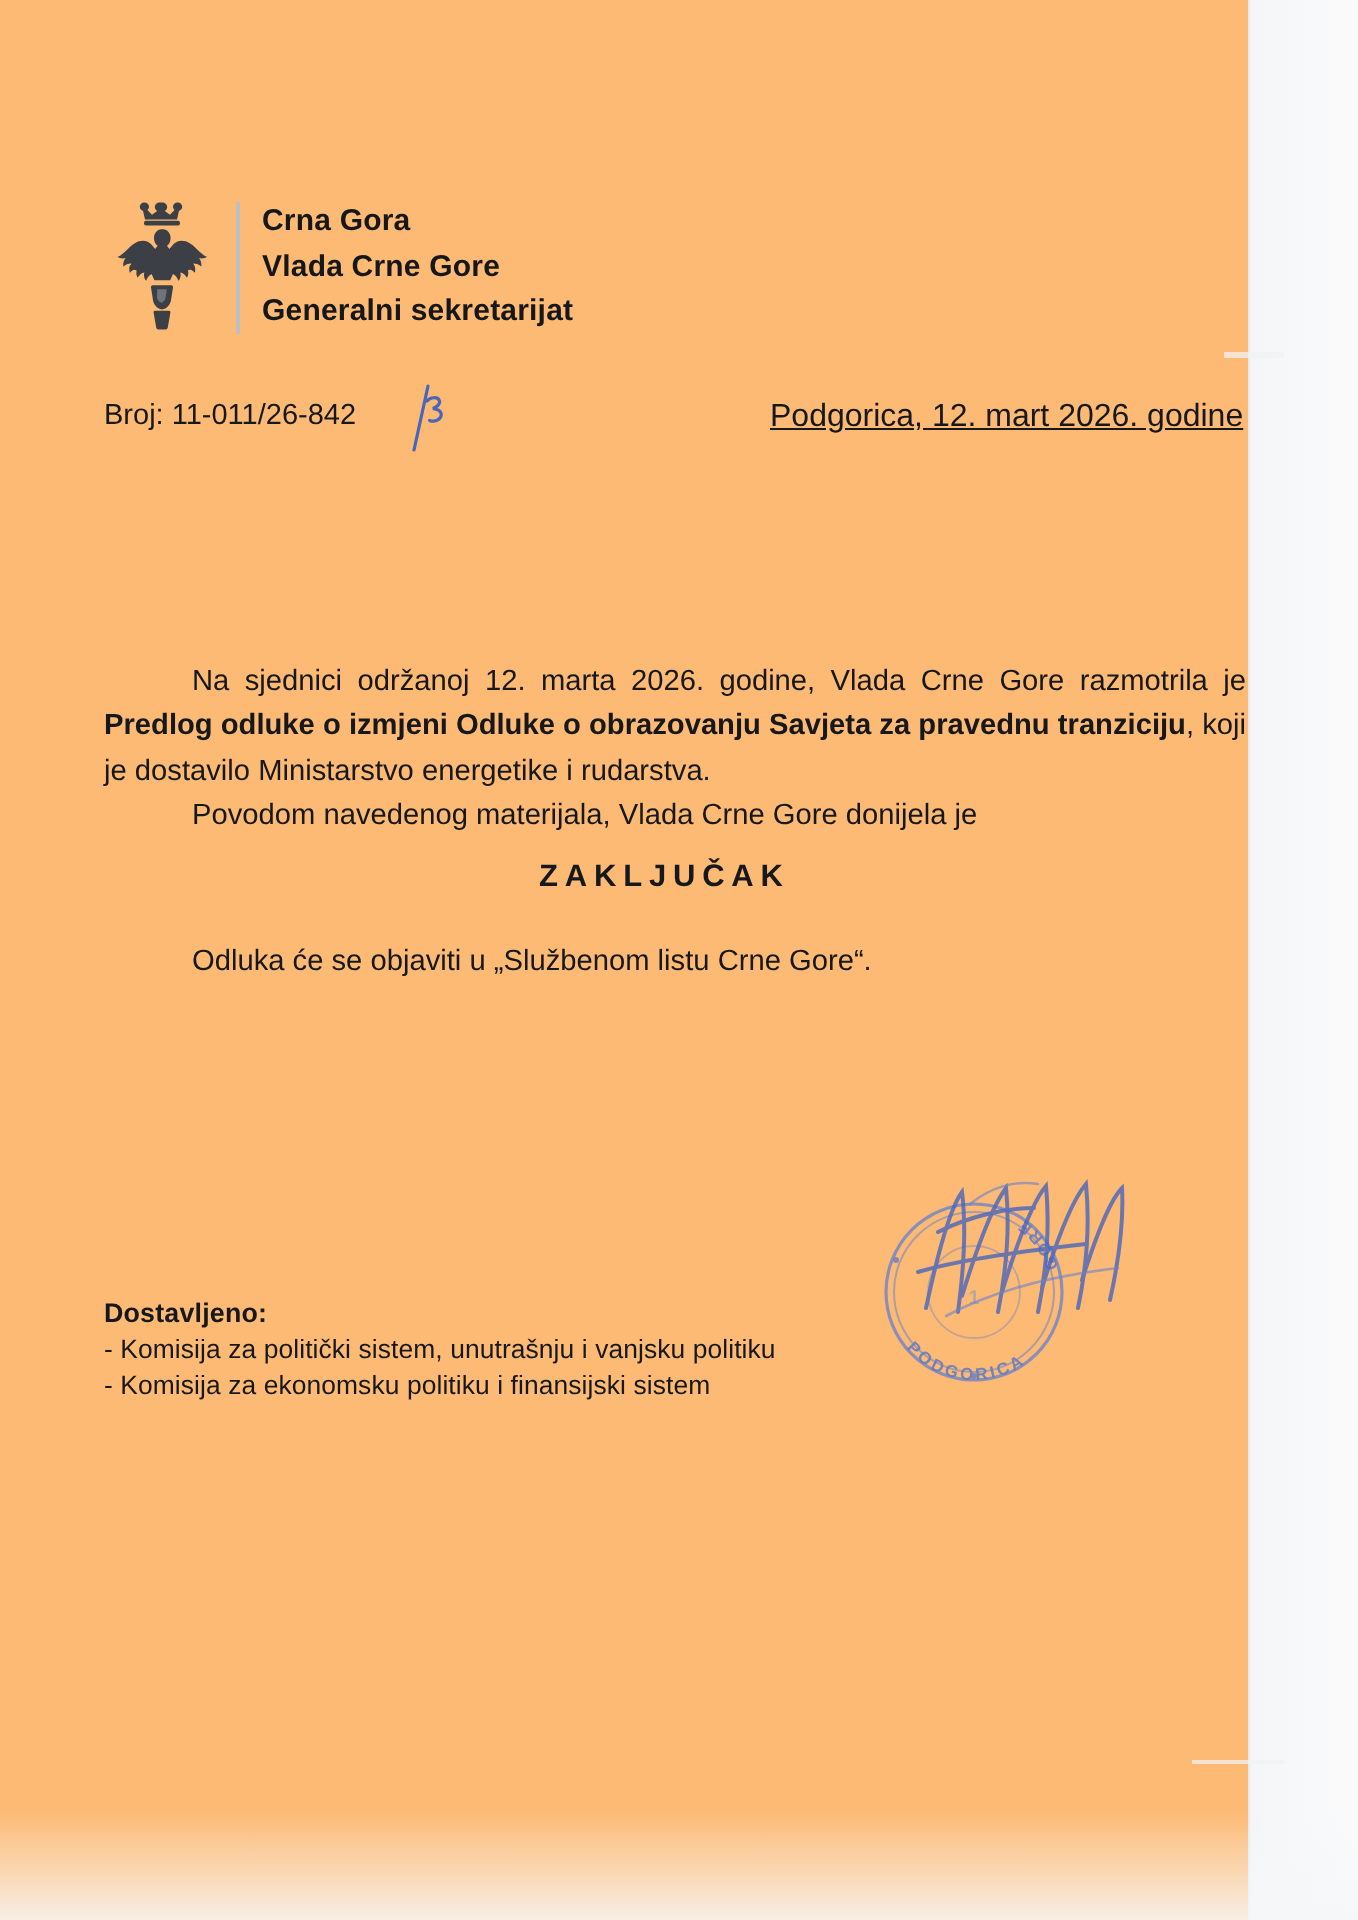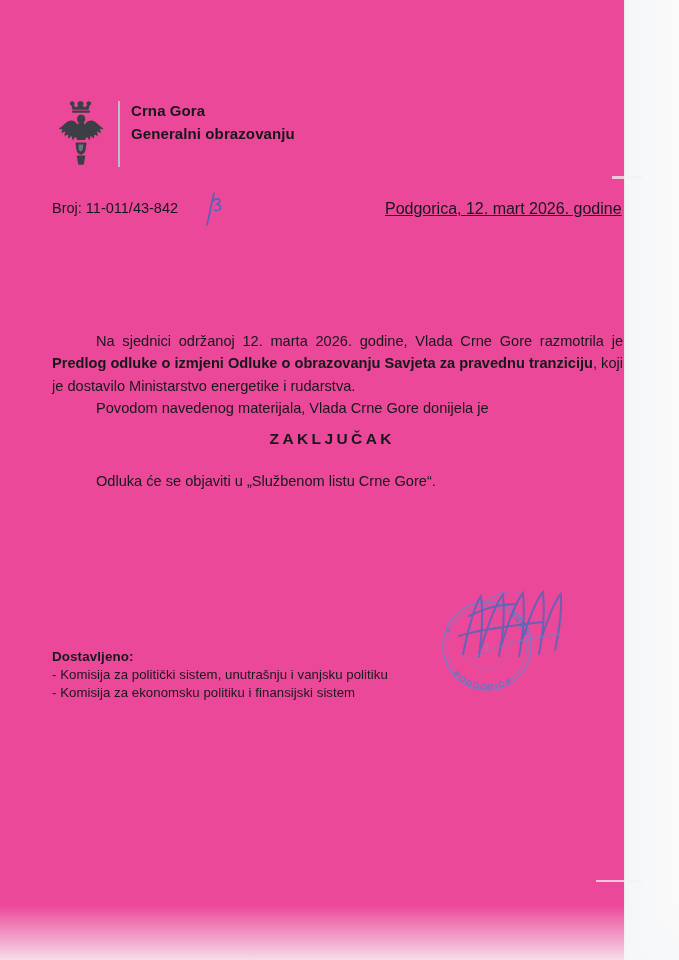--- a/index.html
+++ b/index.html
@@ -9,21 +9,21 @@
   }
   body {
     font-family: "Liberation Sans", sans-serif;
     -webkit-font-smoothing: antialiased;
   }
   #page {
     position: relative;
     width: 679px;
     height: 960px;
     overflow: hidden;
-    background: #ec4899;
+    background: #fdba74;
     color: #16181c;
   }
   
   .scan-right-band {
     position: absolute;
     top: 0;
     left: 625px;
     width: 54px;
     height: 960px;
     background: linear-gradient(to right, #f4f5f7 0%, #f7f8f9 40%, #fafafb 100%);
@@ -239,27 +239,28 @@
       </g>
       <g fill="#6f737a">
         <path d="M26.6 46.6h4.8l-.6 4.2c-.2 1.2-1 2.2-2.1 2.6h-.1c-1.1-.4-1.9-1.4-2.1-2.6z"></path>
       </g>
     </svg>
 
     <div class="header-divider"></div>
 
     <div class="header-lines">
       <div>Crna Gora</div>
-      <div>Generalni obrazovanju</div>
+      <div>Vlada Crne Gore</div>
+      <div>Generalni sekretarijat</div>
     </div>
   </div>
 
   <div class="broj">
     <span>Broj:</span>
-    <span>11-011/43-842</span>
+    <span>11-011/26-842</span>
   </div>
 
   <svg class="broj-hand" viewBox="0 0 36 40">
     <g fill="none" stroke="#4a66bb" stroke-width="1.6" stroke-linecap="round">
       <path d="M14 36 L21 4"></path>
       <path d="M20.5 11.5c1.6-2 5.4-2.3 6.2-.2.6 1.7-1.4 3.4-3.3 4 2.5.1 4.4 1.4 4.2 3.3-.2 2.3-3.4 3.6-5.8 2.6"></path>
     </g>
   </svg>
 
   <div class="place-date">Podgorica, 12. mart 2026. godine</div>

